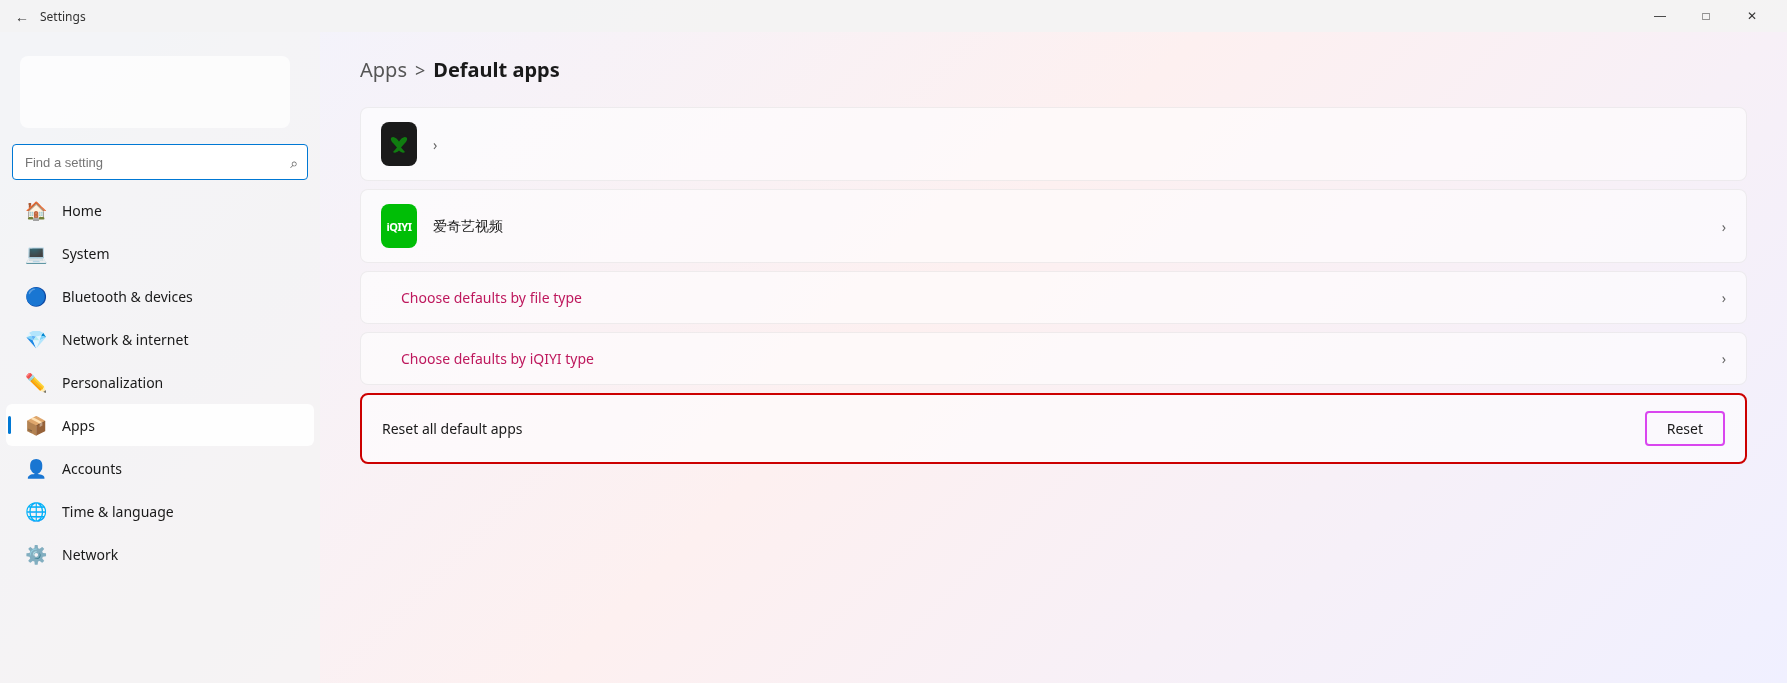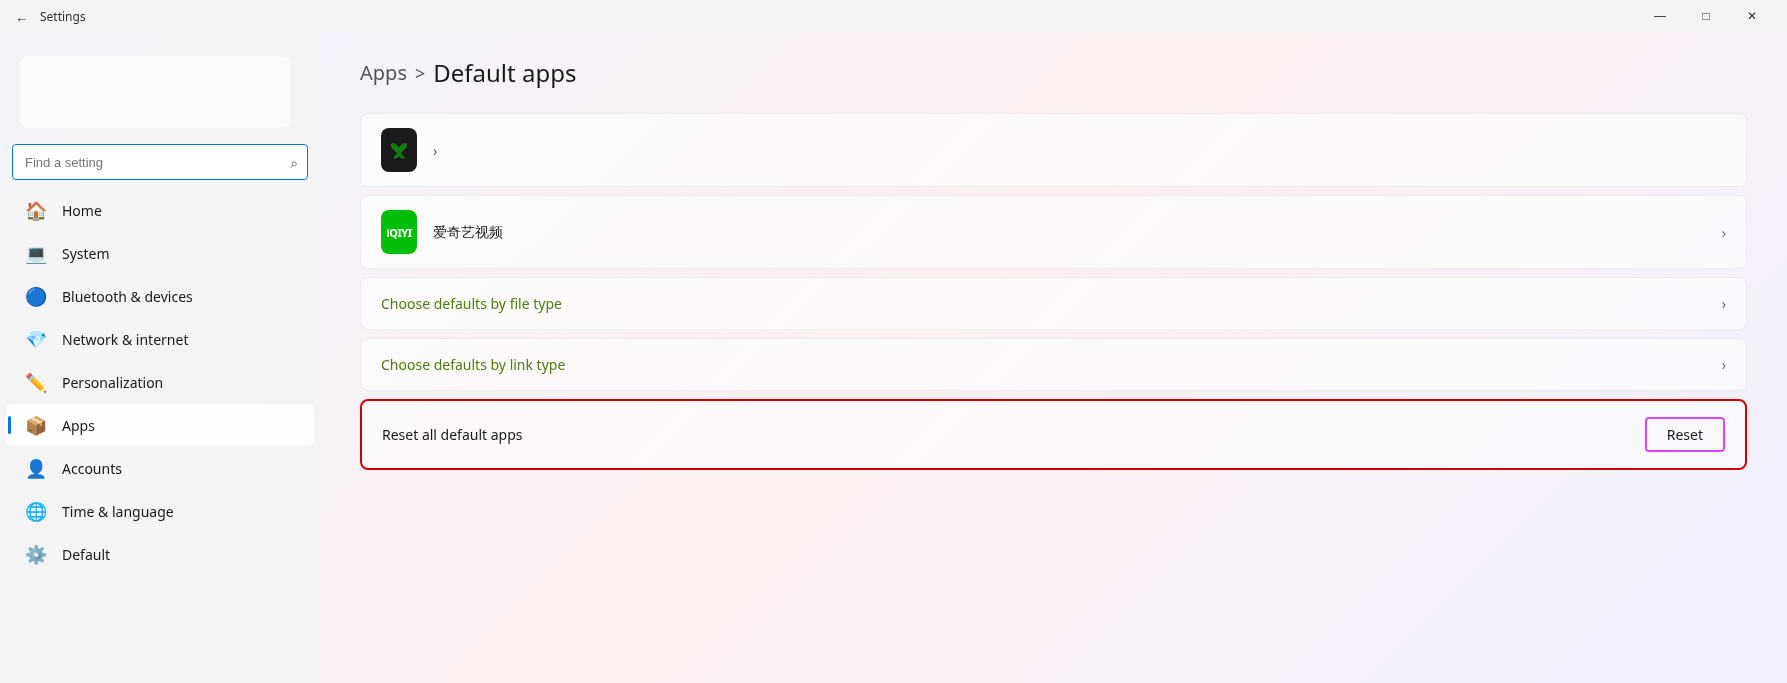--- a/index.html
+++ b/index.html
@@ -163,22 +163,22 @@
       font-size: 20px;
       color: #555;
       cursor: pointer;
       font-weight: 400;
     }
     .breadcrumb-separator {
       font-size: 18px;
       color: #555;
     }
     .breadcrumb-current {
-      font-size: 24px;
-      font-weight: 400;
+      font-size: 20px;
+      font-weight: 700;
       color: #1a1a1a;
     }
 
     
     .app-item {
       display: flex;
       align-items: center;
       padding: 14px 20px;
       background: rgba(255,255,255,0.6);
       border: 1px solid rgba(0,0,0,0.06);
@@ -224,21 +224,22 @@
       background: rgba(255,255,255,0.6);
       border: 1px solid rgba(0,0,0,0.06);
       border-radius: 8px;
       margin-bottom: 8px;
       cursor: pointer;
       transition: background 0.1s;
     }
     .setting-label {
       flex: 1;
       font-size: 14px;
-      color: #4d7c0f;
+      color: #be185d;
+      margin-left: 20px;
     }
 
     
     .reset-item {
       display: flex;
       align-items: center;
       padding: 16px 20px;
       background: rgba(255,255,255,0.6);
       border: 2px solid #cc0000;
       border-radius: 8px;
@@ -315,21 +316,21 @@
         <div class="nav-item">
           <span class="nav-icon">👤</span>
           <span class="nav-label">Accounts</span>
         </div>
         <div class="nav-item">
           <span class="nav-icon">🌐</span>
           <span class="nav-label">Time &amp; language</span>
         </div>
         <div class="nav-item">
           <span class="nav-icon">⚙️</span>
-          <span class="nav-label">Default</span>
+          <span class="nav-label">Network</span>
         </div>
       </div>
   </div>
 
   <div class="content">
 
     <div class="breadcrumb">
       <span class="breadcrumb-link">Apps</span>
       <span class="breadcrumb-separator">&gt;</span>
       <span class="breadcrumb-current">Default apps</span>
@@ -352,21 +353,21 @@
         </div>
       </div>
 
 
     <div id="settings-list">
         <div class="setting-item">
           <span class="setting-label">Choose defaults by file type</span>
           <span class="chevron-right">›</span>
         </div>
         <div class="setting-item">
-          <span class="setting-label">Choose defaults by link type</span>
+          <span class="setting-label">Choose defaults by iQIYI type</span>
           <span class="chevron-right">›</span>
         </div>
       </div>
 
     <div class="reset-item">
       <span class="reset-label">Reset all default apps</span>
       <button class="reset-button">Reset</button>
     </div>
 
   </div>

